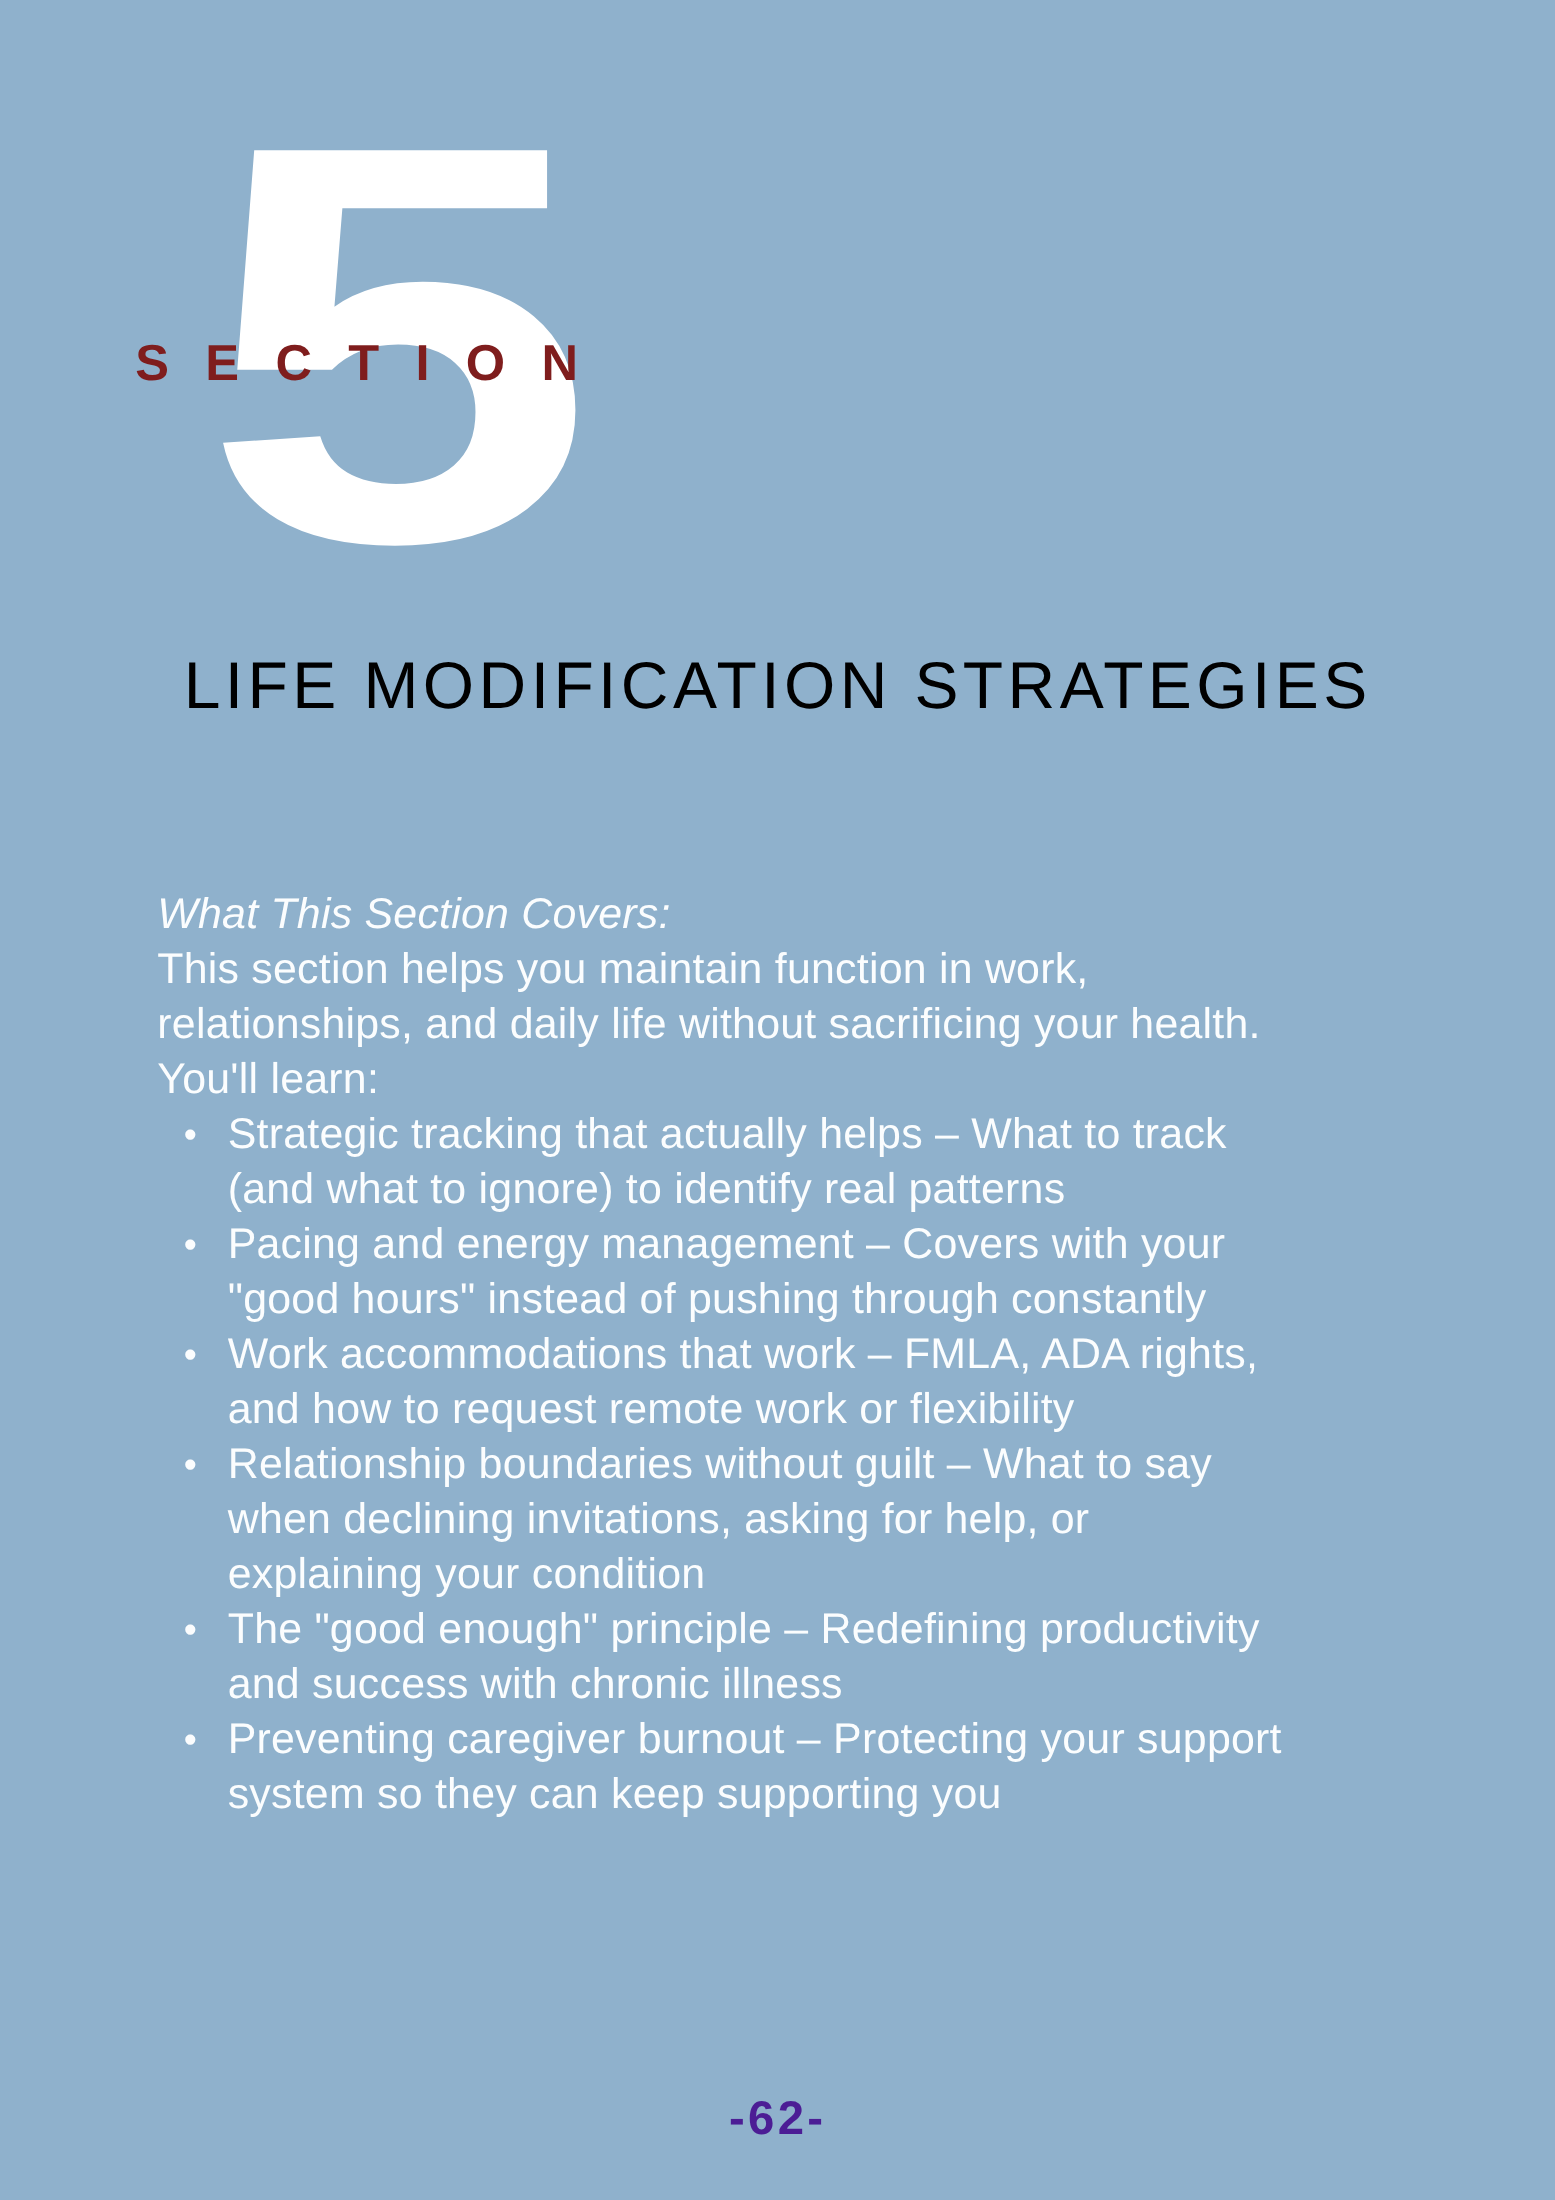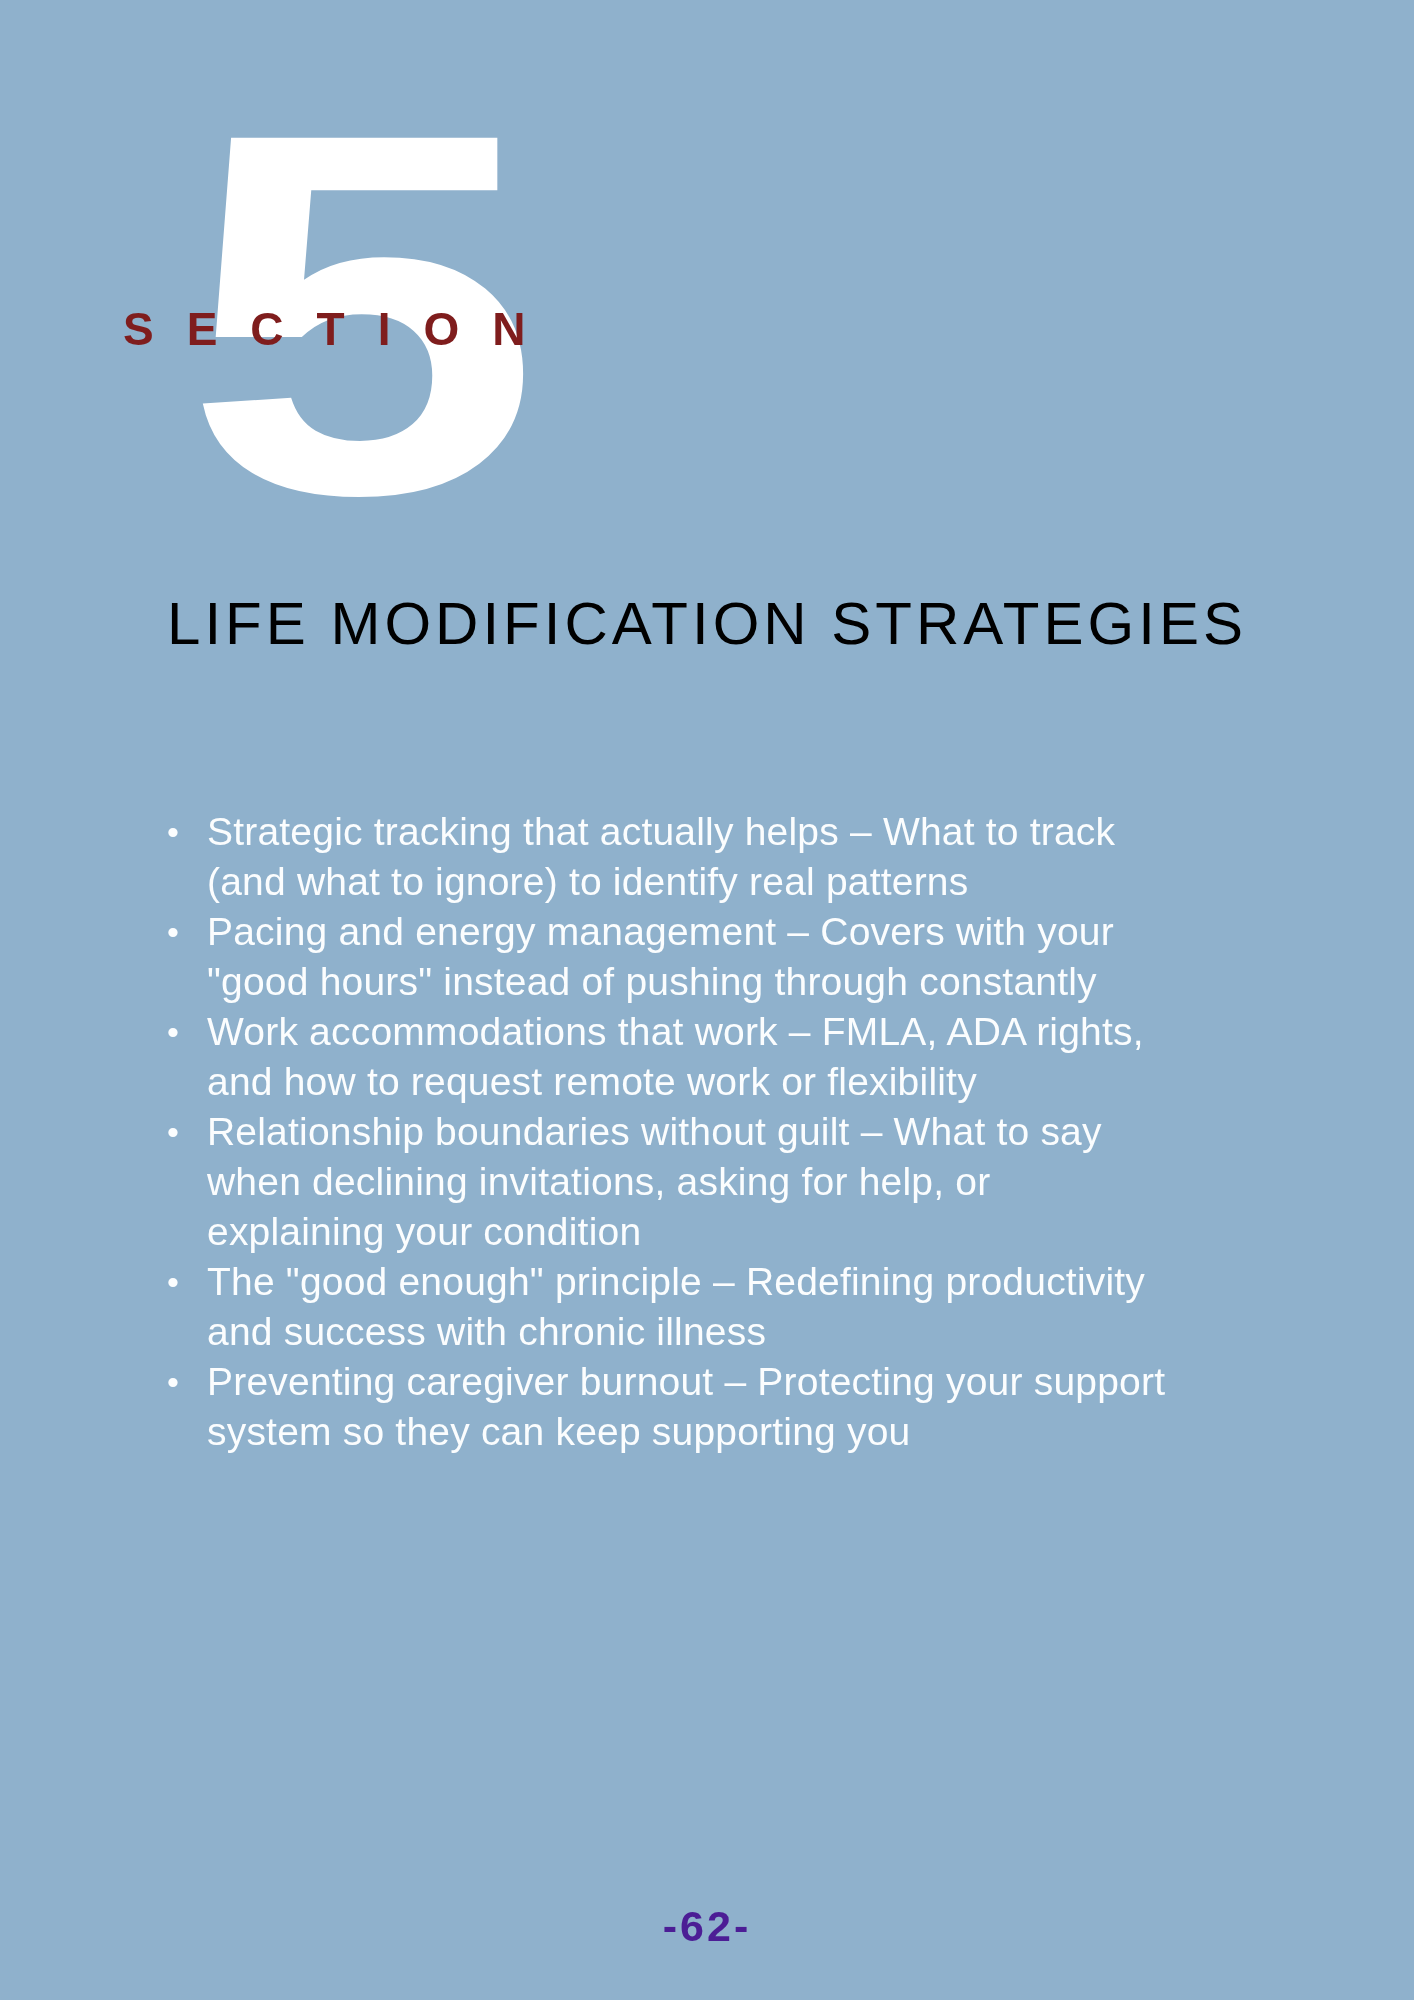--- a/index.html
+++ b/index.html
@@ -113,20 +113,24 @@
 <body>
 
 <div class="hero">
   <div class="big-five">5</div>
   <div class="section-label">SECTION</div>
 </div>
 
 <h1 class="title">LIFE MODIFICATION STRATEGIES</h1>
 
 <section class="overview">
+  <p class="heading">What This Section Covers:</p>
+  <p class="intro">This section helps you maintain function in work,
+relationships, and daily life without sacrificing your health.
+You'll learn:</p>
   <ul class="bullets">
     <li>Strategic tracking that actually helps – What to track
 (and what to ignore) to identify real patterns</li>
     <li>Pacing and energy management – Covers with your
 "good hours" instead of pushing through constantly</li>
     <li>Work accommodations that work – FMLA, ADA rights,
 and how to request remote work or flexibility</li>
     <li>Relationship boundaries without guilt – What to say
 when declining invitations, asking for help, or
 explaining your condition</li>

